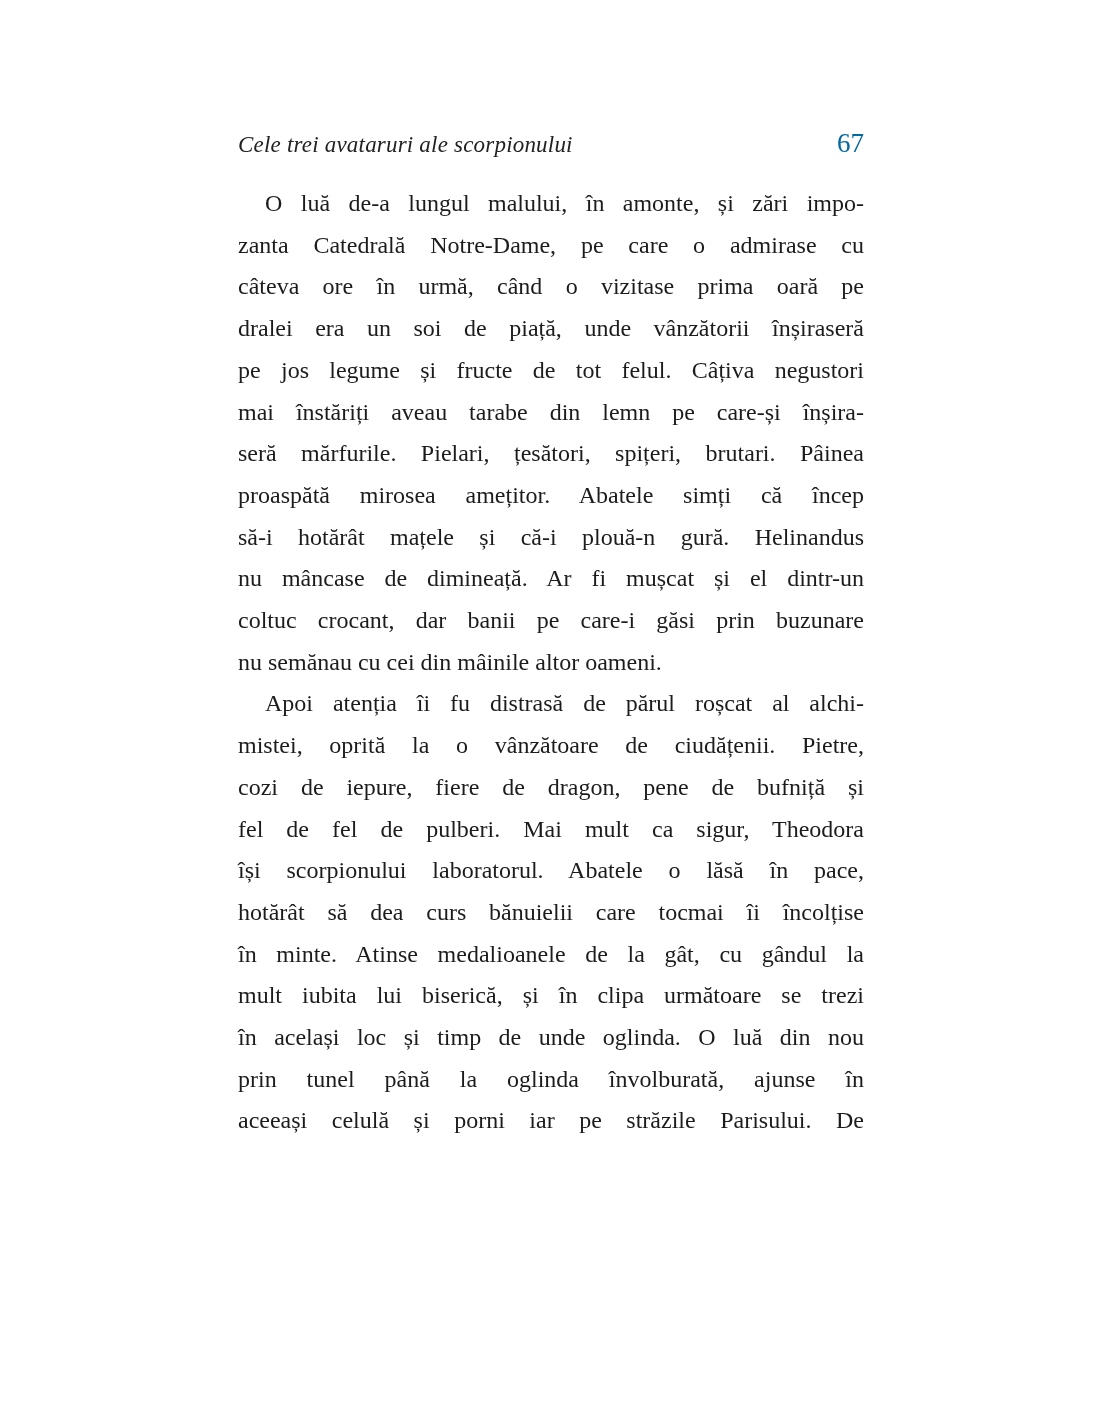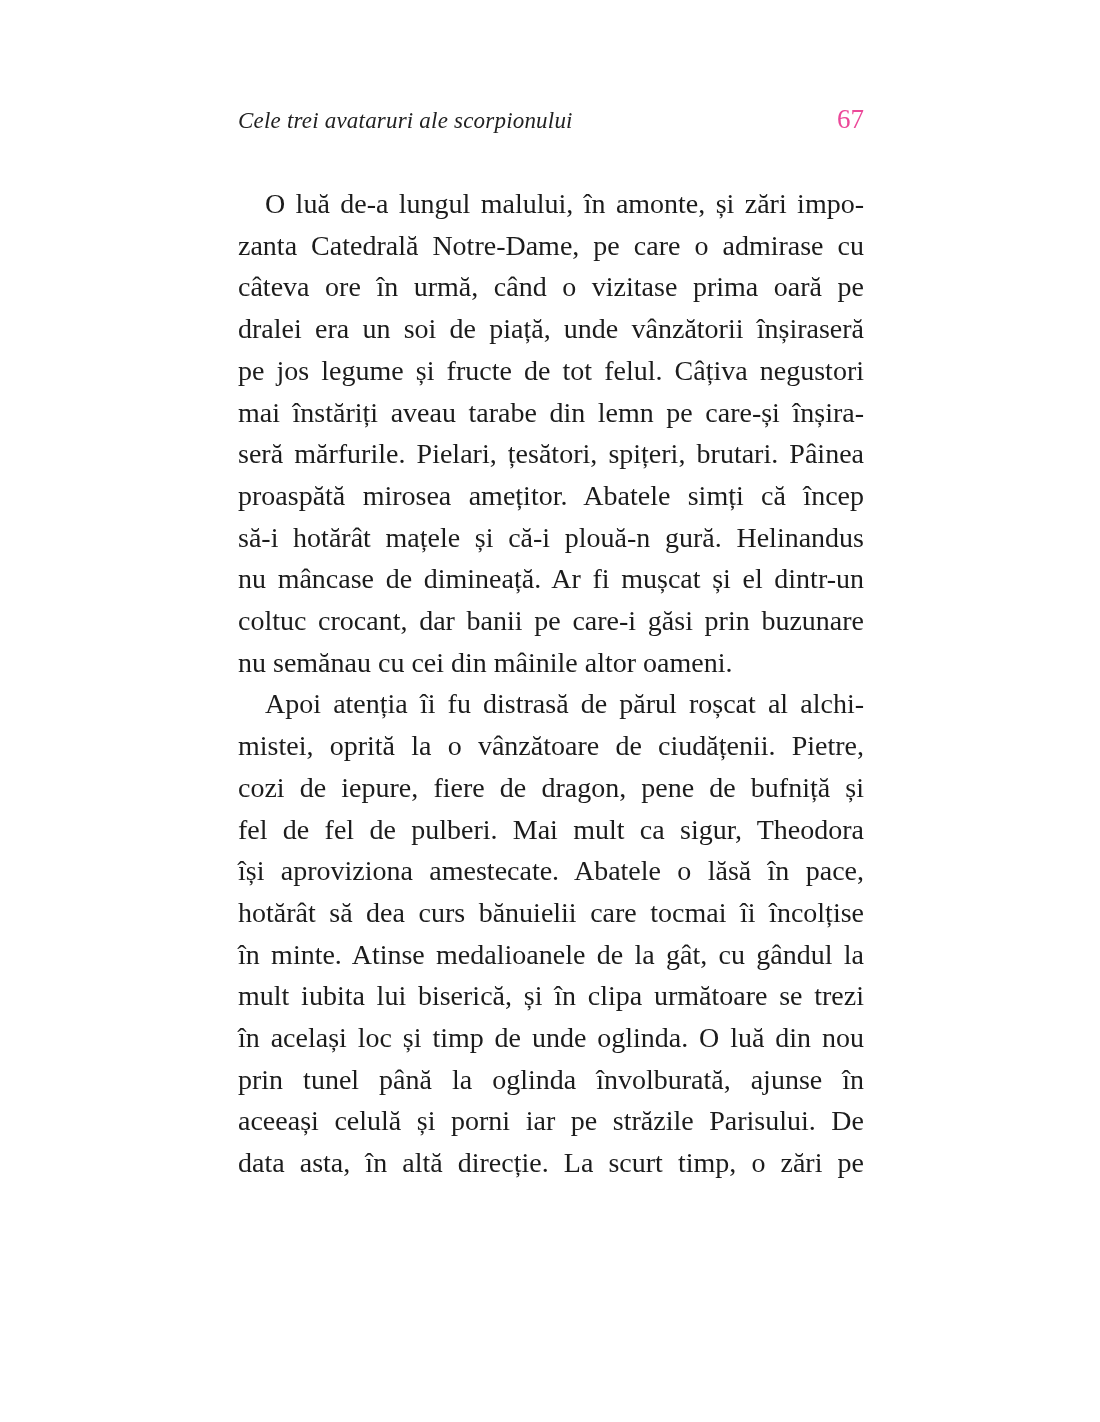--- a/index.html
+++ b/index.html
@@ -11,43 +11,43 @@
     position: relative;
     width: 1100px;
     height: 1422px;
     background: #ffffff;
     overflow: hidden;
     font-family: "Liberation Serif", "DejaVu Serif", serif;
     color: #1c1c1c;
   }
   .running-header {
     position: absolute;
-    top: 104px;
+    top: 128px;
     left: 238px;
     width: 626px;
     display: flex;
     justify-content: space-between;
     align-items: baseline;
   }
   .header-title {
     font-style: italic;
     font-size: 23px;
     letter-spacing: 0.2px;
     color: #222222;
   }
   .page-number {
     font-size: 27px;
-    color: #ec4899;
+    color: #0369a1;
   }
   .body-text {
     position: absolute;
     top: 183px;
     left: 238px;
     width: 626px;
-    font-size: 28px;
+    font-size: 24px;
     line-height: 41.7px;
     color: #1c1c1c;
   }
   .paragraph {
     margin: 0;
     padding: 0;
   }
   .line {
     text-align: justify;
     text-align-last: justify;
@@ -81,23 +81,22 @@
         <div class="line">să-i hotărât mațele și că-i plouă-n gură. Helinandus</div>
         <div class="line">nu mâncase de dimineață. Ar fi mușcat și el dintr-un</div>
         <div class="line">coltuc crocant, dar banii pe care-i găsi prin buzunare</div>
         <div class="line last">nu semănau cu cei din mâinile altor oameni.</div>
       </div>
       <div class="paragraph">
         <div class="line indent">Apoi atenția îi fu distrasă de părul roșcat al alchi-</div>
         <div class="line">mistei, oprită la o vânzătoare de ciudățenii. Pietre,</div>
         <div class="line">cozi de iepure, fiere de dragon, pene de bufniță și</div>
         <div class="line">fel de fel de pulberi. Mai mult ca sigur, Theodora</div>
-        <div class="line">își aproviziona amestecate. Abatele o lăsă în pace,</div>
+        <div class="line">își scorpionului laboratorul. Abatele o lăsă în pace,</div>
         <div class="line">hotărât să dea curs bănuielii care tocmai îi încolțise</div>
         <div class="line">în minte. Atinse medalioanele de la gât, cu gândul la</div>
         <div class="line">mult iubita lui biserică, și în clipa următoare se trezi</div>
         <div class="line">în același loc și timp de unde oglinda. O luă din nou</div>
         <div class="line">prin tunel până la oglinda învolburată, ajunse în</div>
         <div class="line">aceeași celulă și porni iar pe străzile Parisului. De</div>
-        <div class="line">data asta, în altă direcție. La scurt timp, o zări pe</div>
       </div>
     </div>
 </div>
 
 </body></html>

